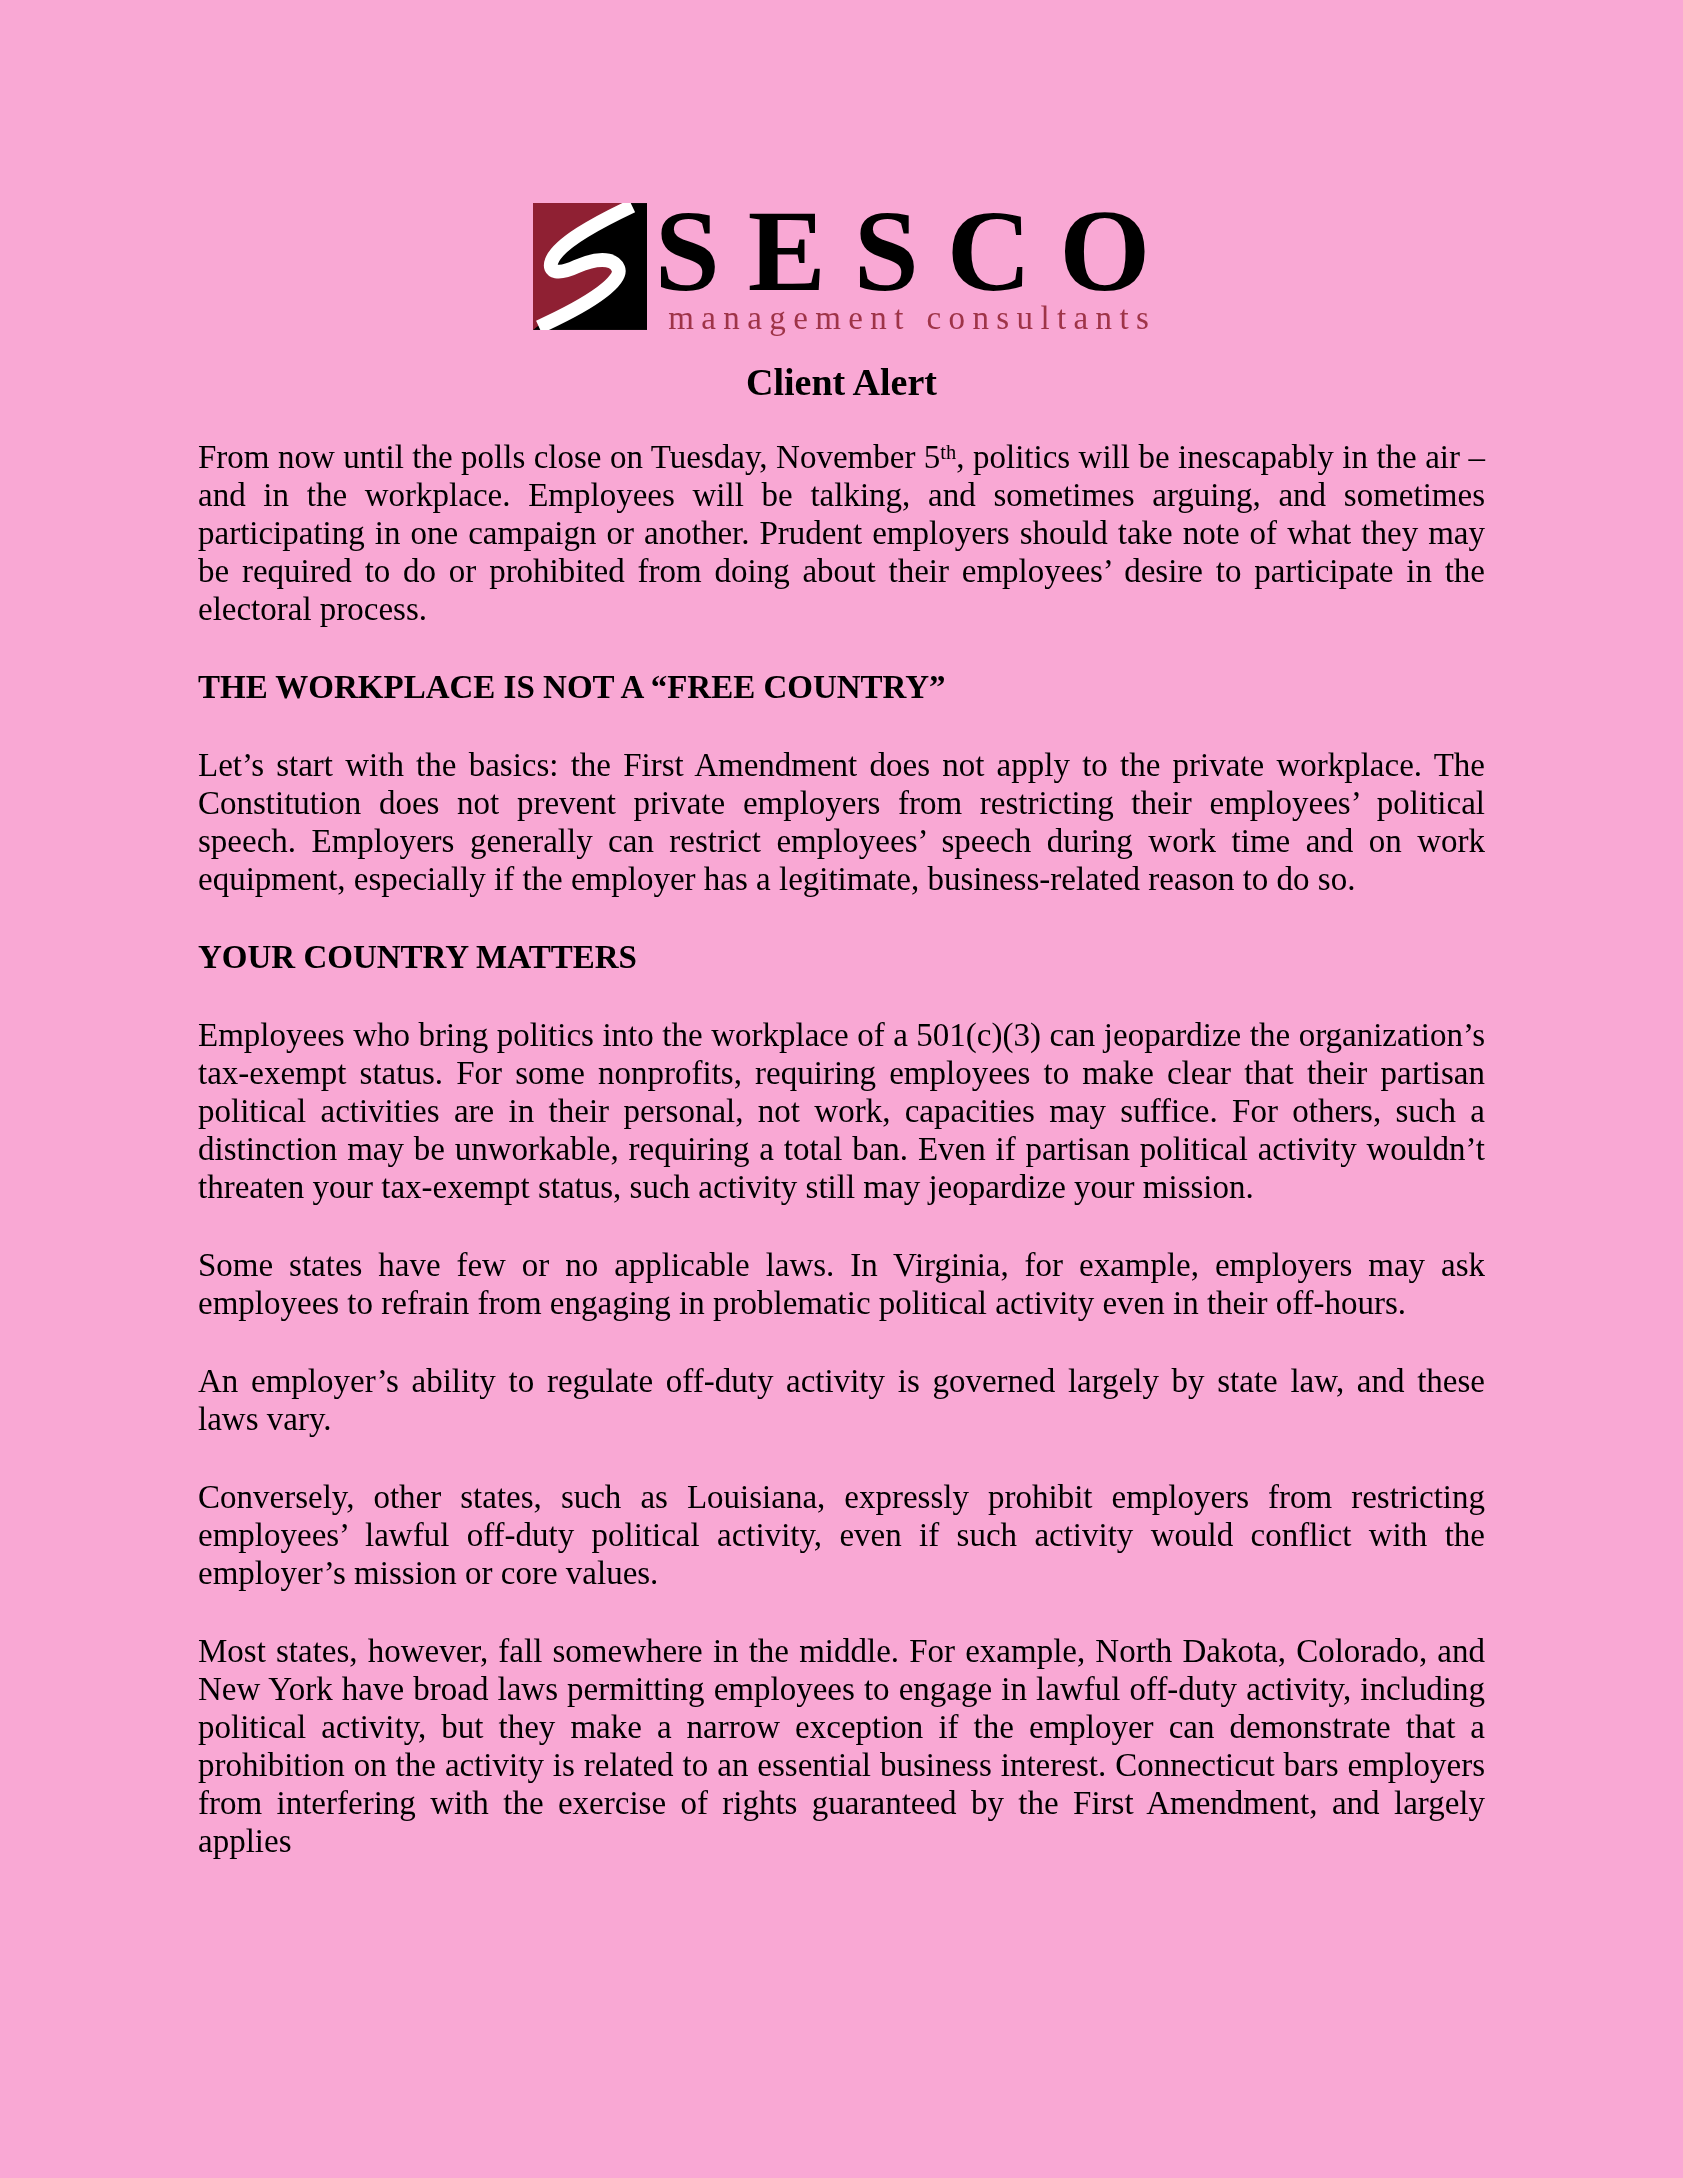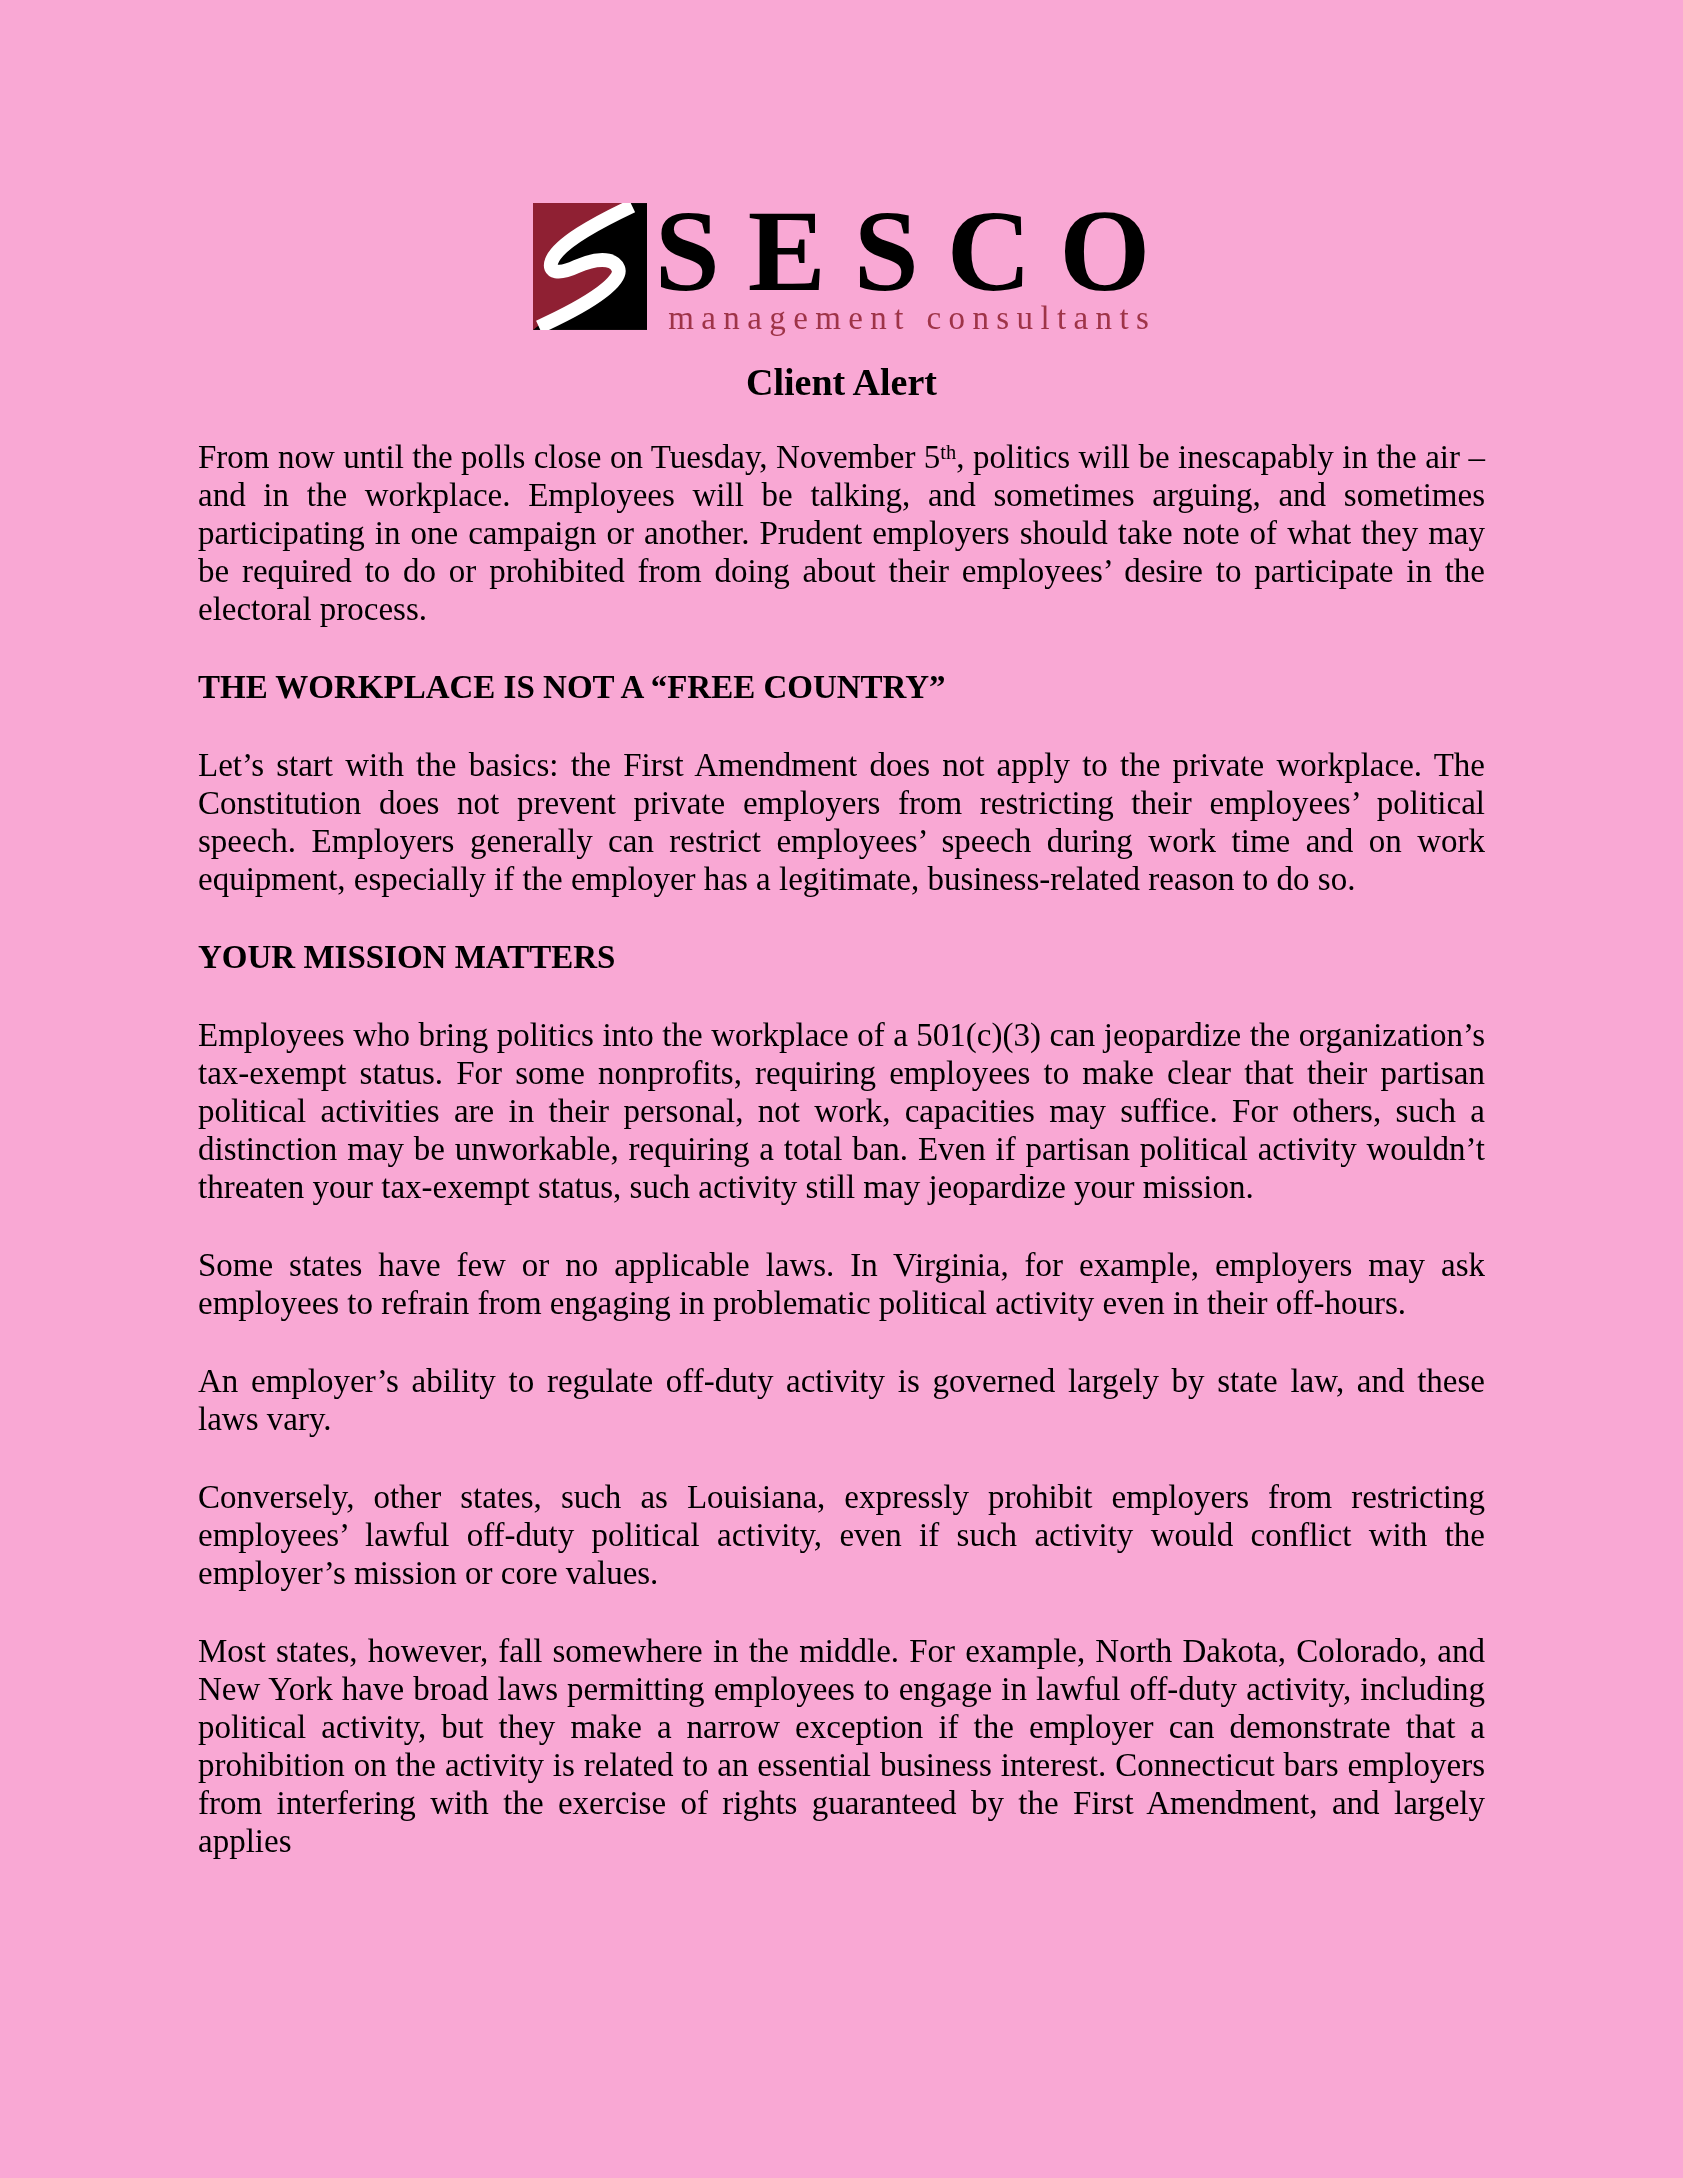--- a/index.html
+++ b/index.html
@@ -51,21 +51,21 @@
   <div class="kicker">Client Alert</div>
 
 
   <div class="content">
 
     <p><span>From now until the polls close on Tuesday, November 5</span><sup>th</sup><span>, politics will be inescapably in the air – and in the workplace. Employees will be talking, and sometimes arguing, and sometimes participating in one campaign or another. Prudent employers should take note of what they may be required to do or prohibited from doing about their employees’ desire to participate in the electoral process.</span></p>
 
     <h2>THE WORKPLACE IS NOT A “FREE COUNTRY”</h2>
     <p>Let’s start with the basics: the First Amendment does not apply to the private workplace. The Constitution does not prevent private employers from restricting their employees’ political speech. Employers generally can restrict employees’ speech during work time and on work equipment, especially if the employer has a legitimate, business-related reason to do so.</p>
 
-    <h2>YOUR MISSION MATTERS</h2>
+    <h2>YOUR COUNTRY MATTERS</h2>
     <p>Employees who bring politics into the workplace of a 501(c)(3) can jeopardize the organization’s tax-exempt status. For some nonprofits, requiring employees to make clear that their partisan political activities are in their personal, not work, capacities may suffice. For others, such a distinction may be unworkable, requiring a total ban. Even if partisan political activity wouldn’t threaten your tax-exempt status, such activity still may jeopardize your mission.</p>
 
     <p>Some states have few or no applicable laws. In Virginia, for example, employers may ask employees to refrain from engaging in problematic political activity even in their off-hours.</p>
     <p>An employer’s ability to regulate off-duty activity is governed largely by state law, and these laws vary.</p>
     <p>Conversely, other states, such as Louisiana, expressly prohibit employers from restricting employees’ lawful off-duty political activity, even if such activity would conflict with the employer’s mission or core values.</p>
     <p>Most states, however, fall somewhere in the middle. For example, North Dakota, Colorado, and New York have broad laws permitting employees to engage in lawful off-duty activity, including political activity, but they make a narrow exception if the employer can demonstrate that a prohibition on the activity is related to an essential business interest. Connecticut bars employers from interfering with the exercise of rights guaranteed by the First Amendment, and largely applies</p>
 
   </div>
 
 </div>

